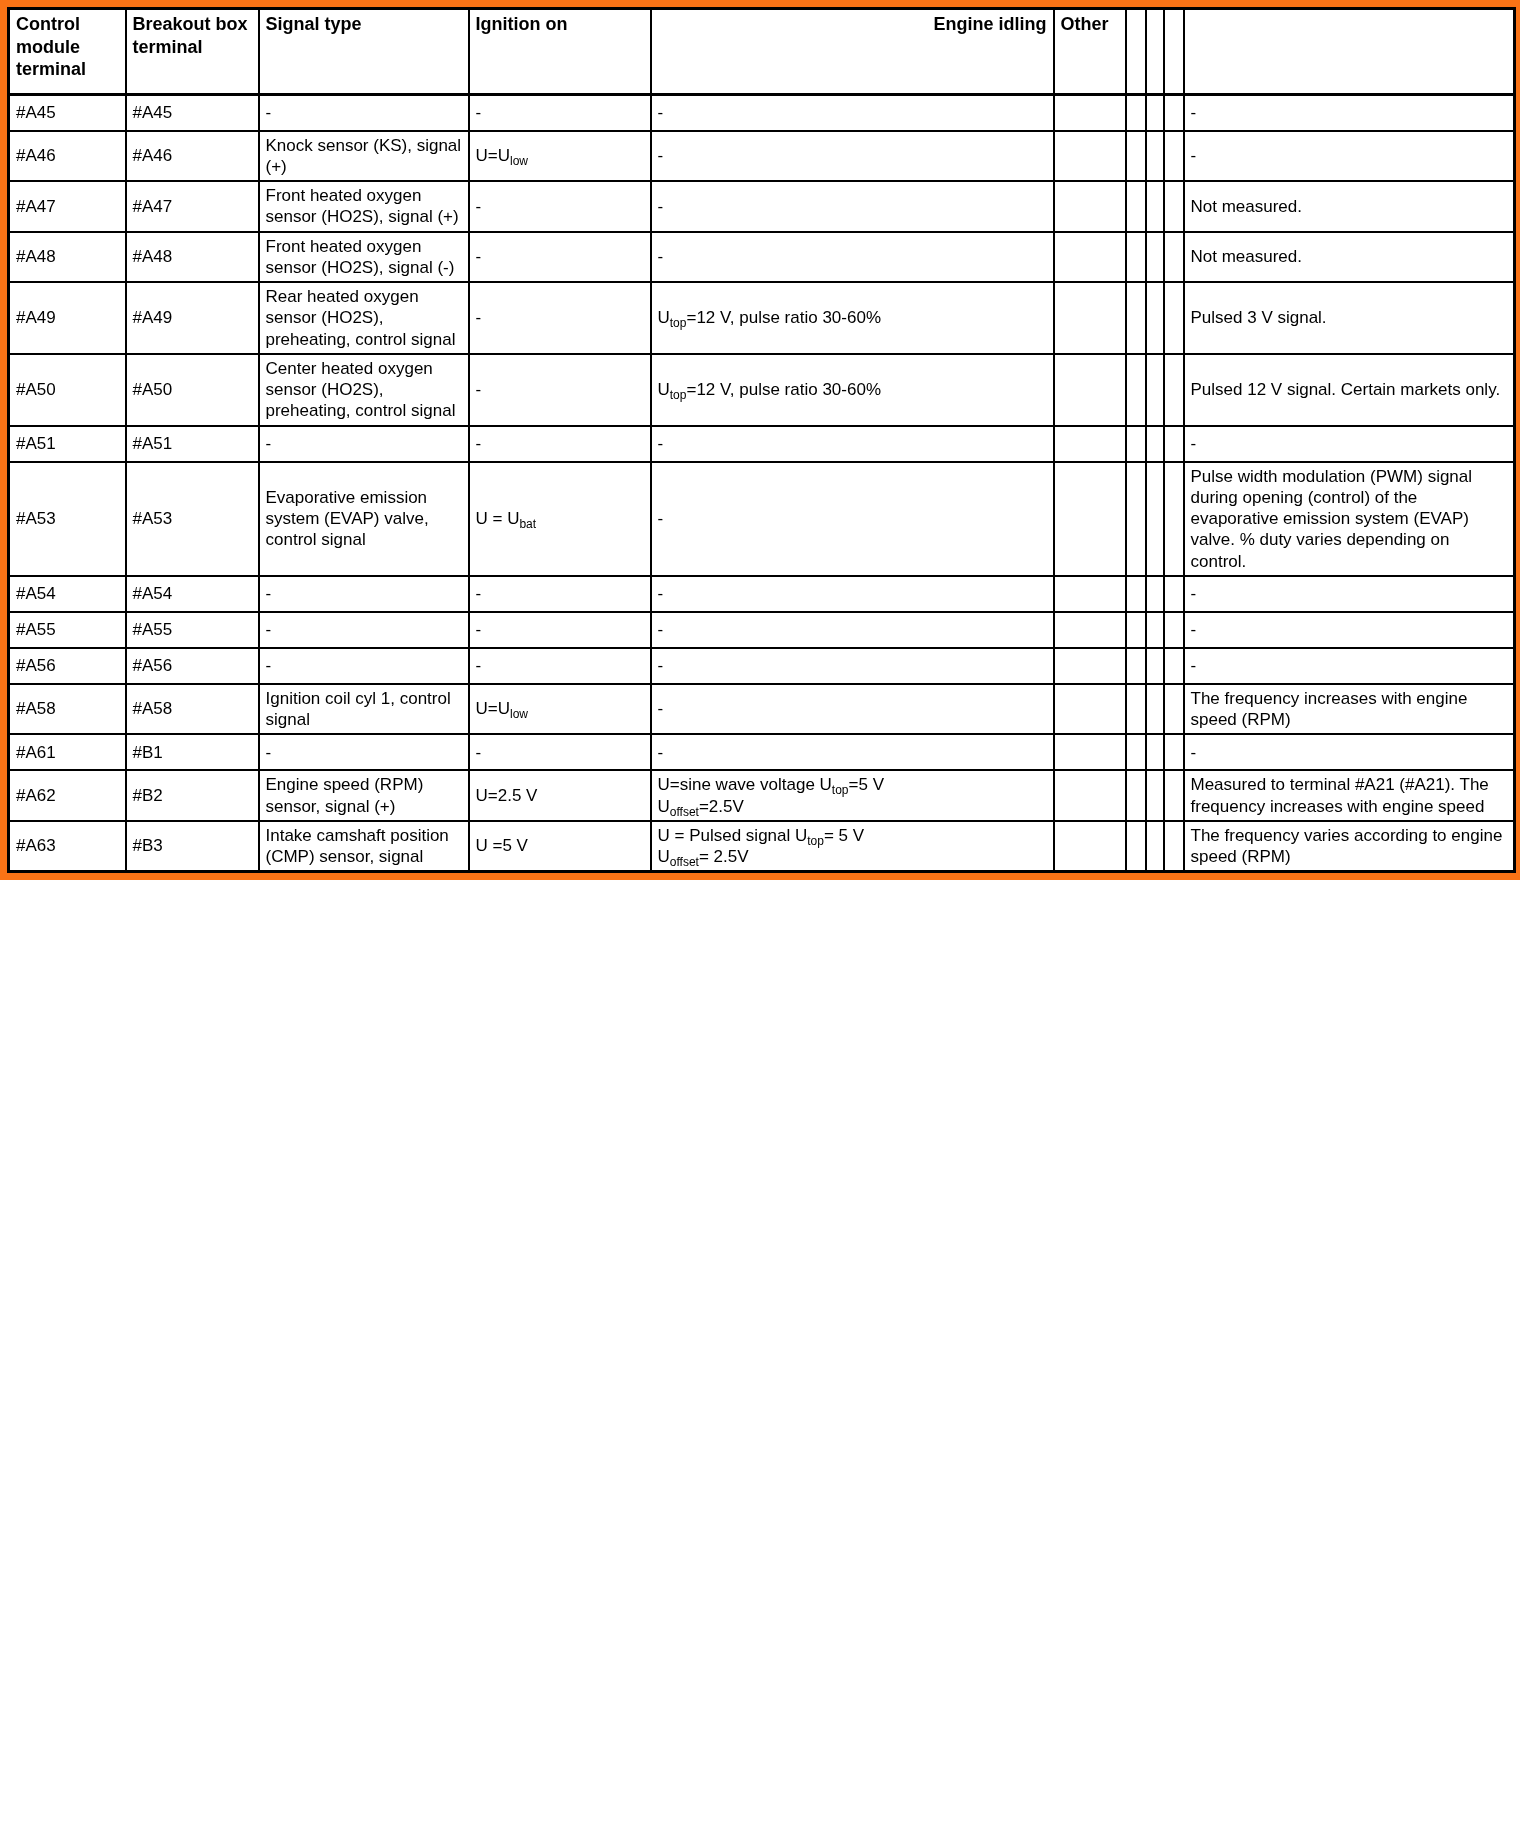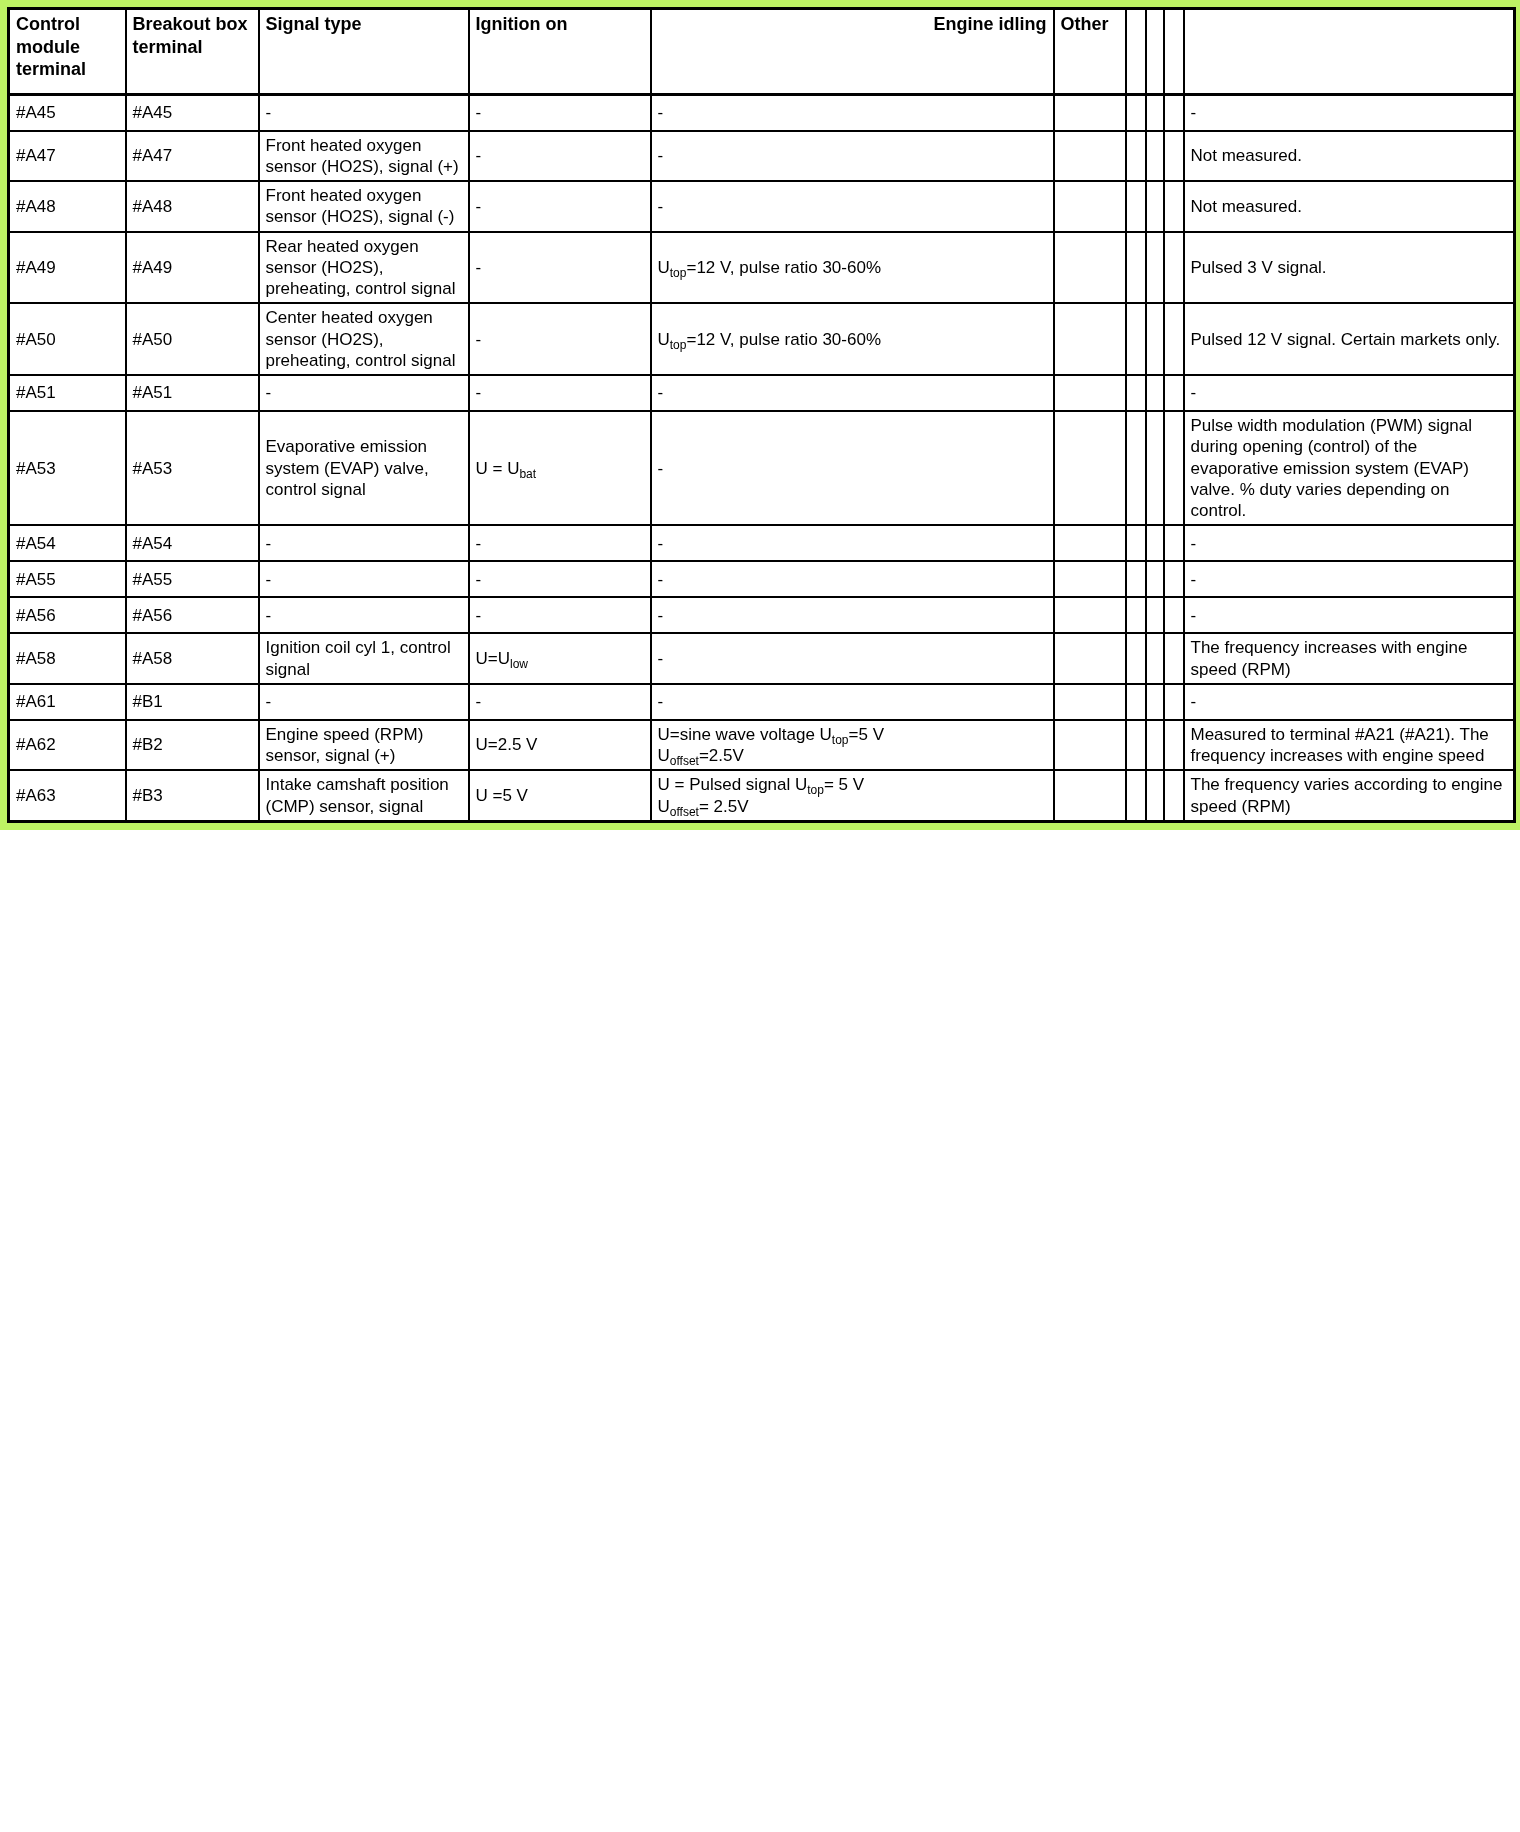--- a/index.html
+++ b/index.html
@@ -6,21 +6,21 @@
     margin: 0;
     padding: 0;
     background: #ffffff;
     color: #000000;
     font-family: "Liberation Sans", "DejaVu Sans", sans-serif;
   }
   .page {
     width: 1520px;
     box-sizing: border-box;
     padding: 7px;
-    background: #bef264;
+    background: #f97316;
   }
   table.signal-table {
     border-collapse: collapse;
     table-layout: fixed;
     width: 1506px;
     border: 3px solid #000;
     background: #fff;
   }
   th, td {
     border: 2px solid #000;
@@ -90,20 +90,32 @@
           <td class="col3">-</td>
           <td class="col4">-</td>
           <td class="col5">-</td>
           <td class="col6"></td>
           <td class="col7"></td>
           <td class="col8"></td>
           <td class="col9"></td>
           <td class="col10">-</td>
         </tr>
         <tr>
+          <td class="col1">#A46</td>
+          <td class="col2">#A46</td>
+          <td class="col3">Knock sensor (KS), signal (+)</td>
+          <td class="col4">U=U<sub>low</sub></td>
+          <td class="col5">-</td>
+          <td class="col6"></td>
+          <td class="col7"></td>
+          <td class="col8"></td>
+          <td class="col9"></td>
+          <td class="col10">-</td>
+        </tr>
+        <tr>
           <td class="col1">#A47</td>
           <td class="col2">#A47</td>
           <td class="col3">Front heated oxygen sensor (HO2S), signal (+)</td>
           <td class="col4">-</td>
           <td class="col5">-</td>
           <td class="col6"></td>
           <td class="col7"></td>
           <td class="col8"></td>
           <td class="col9"></td>
           <td class="col10">Not measured.</td>

